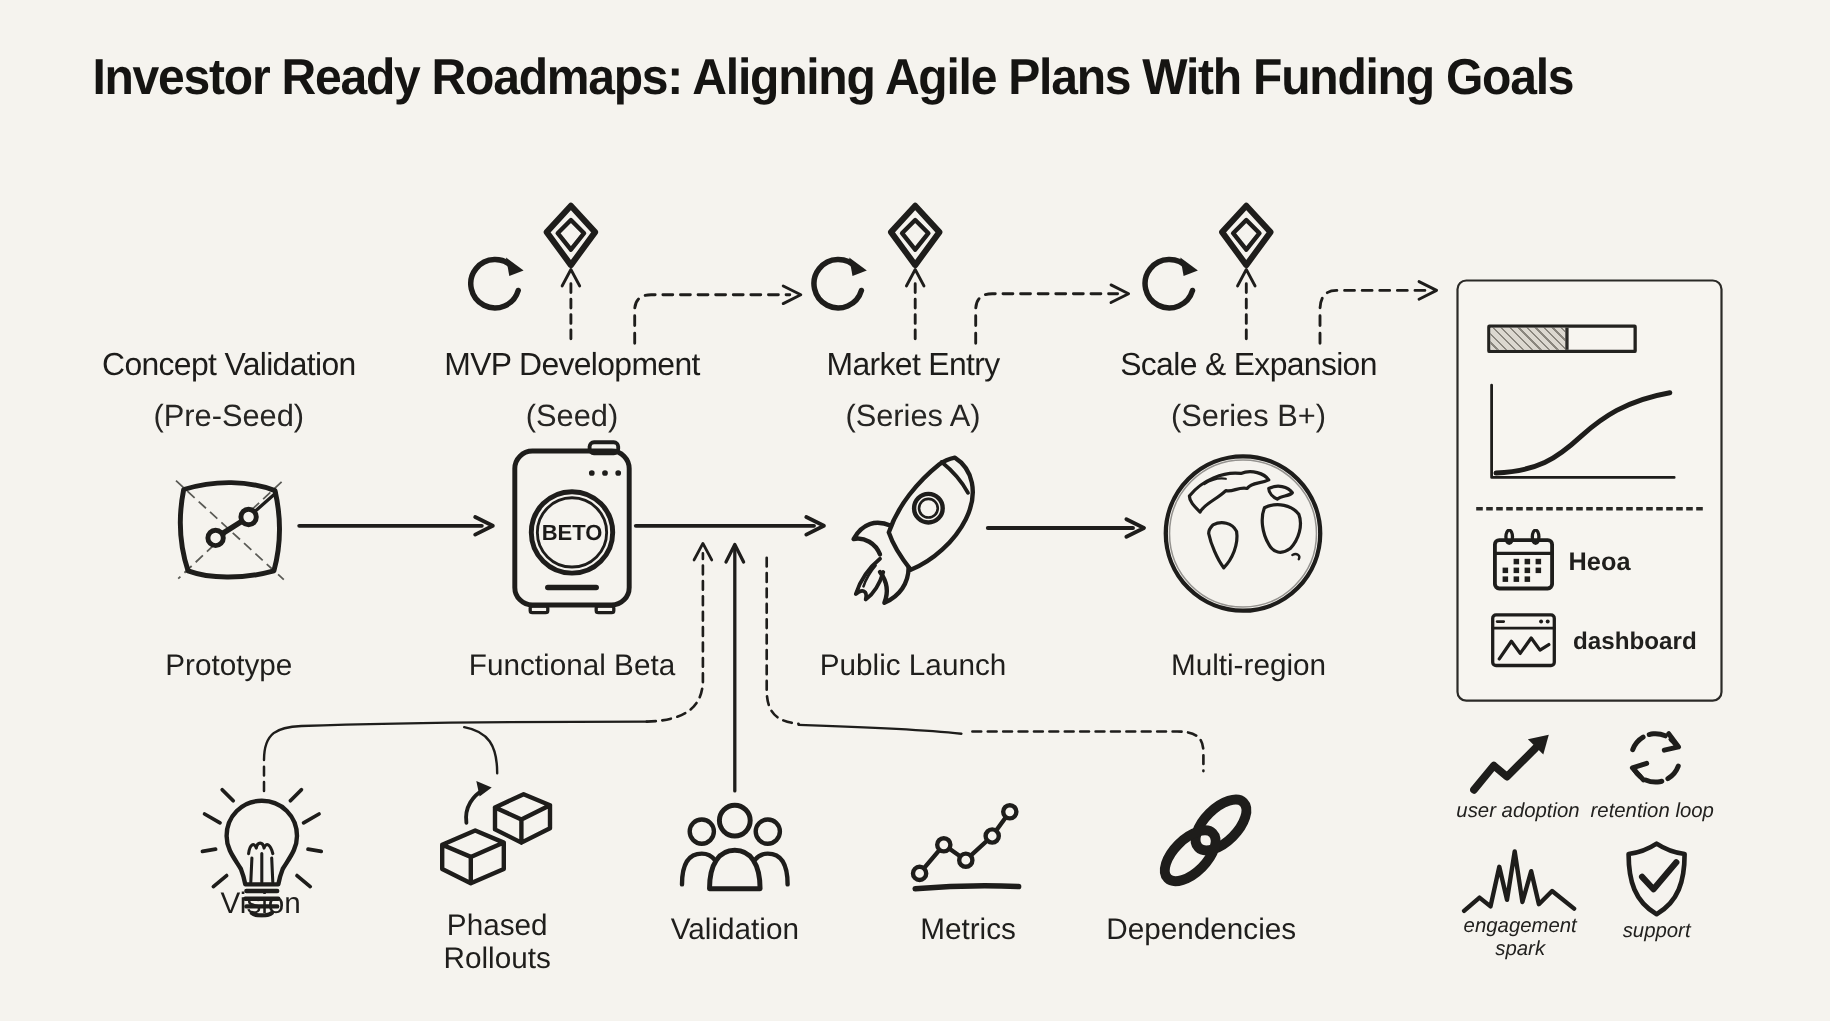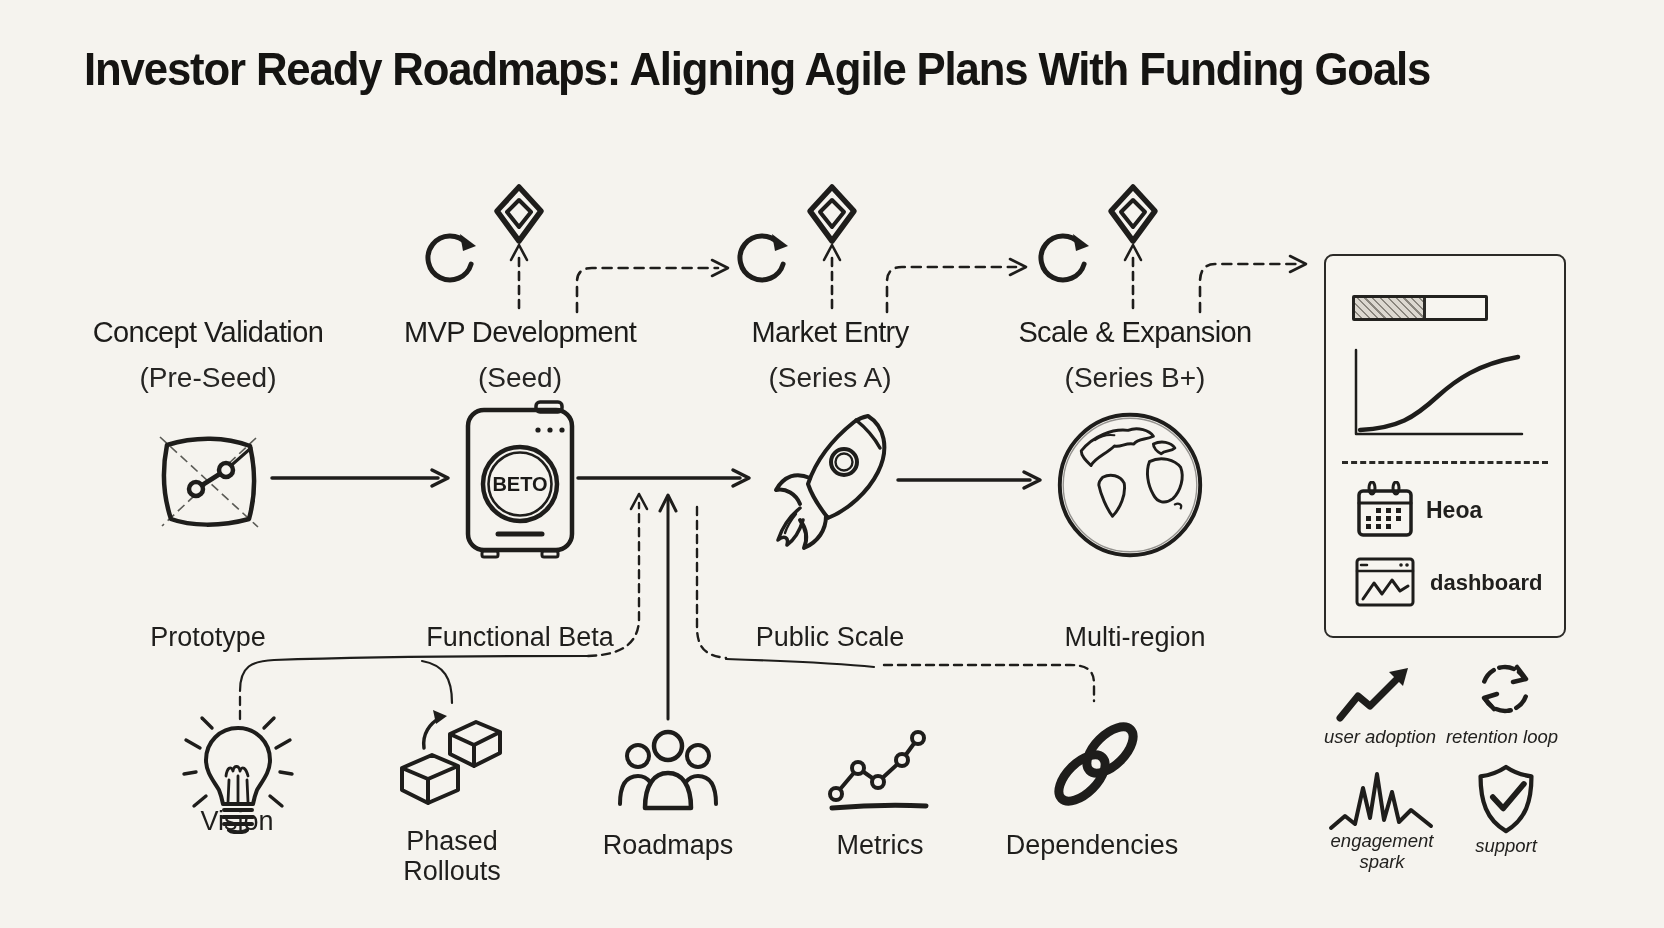--- a/index.html
+++ b/index.html
@@ -10,21 +10,21 @@
     color:#1d1c1a;
   }
   .abs{position:absolute;}
   .ctr{text-align:center;}
   #title{
     left:84px;top:42px;font-size:46px;font-weight:700;letter-spacing:-1.2px;
     transform:scaleX(.95);transform-origin:left center;white-space:nowrap;color:#151412;
   }
   .stage-name{width:300px;top:316px;font-size:29px;font-weight:400;letter-spacing:-.6px;}
   .stage-round{width:300px;top:352px;font-size:28px;color:#262523;margin-top:10px;}
-  .deliverable{width:220px;top:590px;font-size:27px;color:#1f1e1c;margin-top:32px;}
+  .deliverable{width:220px;top:590px;font-size:27px;color:#1f1e1c;}
   .ws-label{font-size:27px;color:#1f1e1c;}
   .gm-label{font-size:18.5px;color:#22211f;line-height:21px;font-style:italic;}
   #card{
     left:1324px;top:254px;width:238px;height:380px;
     border:2.5px solid #2b2a27;border-radius:9px;background:#f7f5f0;
   }
   #pbar{
     left:1352px;top:295px;width:136px;height:26px;
     border:3px solid #23221f;border-radius:2px;background:#f7f5f0;box-sizing:border-box;
   }
@@ -182,21 +182,21 @@
     <path class="ink" stroke-width="3" d="M52,72 C60,68 70,70 74,78 C76,90 70,104 62,112 C56,104 50,90 48,80 C48,76 50,74 52,72 Z"></path>
     <path class="ink" stroke-width="3" d="M104,38 C112,34 122,36 126,42 C122,46 116,44 112,48 C108,46 104,42 104,38 Z"></path>
     <path class="ink" stroke-width="3" d="M100,56 C112,50 126,54 132,62 C136,72 132,86 124,94 C116,100 108,98 104,90 C98,80 96,66 100,56 Z"></path>
     <path class="ink" stroke-width="2.2" d="M126,100 C130,98 134,100 132,104"></path>
     <path class="ink" stroke-width="2" d="M44,34 C50,30 58,28 64,29"></path>
   </svg>
 </div>
 
 <div class="abs deliverable ctr" style="left:98px">Prototype</div>
 <div class="abs deliverable ctr" style="left:410px">Functional Beta</div>
-<div class="abs deliverable ctr" style="left:720px">Public Scale</div>
+<div class="abs deliverable ctr" style="left:720px">Public Launch</div>
 <div class="abs deliverable ctr" style="left:1025px">Multi-region</div>
 
 <div id="card" class="abs"></div>
 <div id="pbar" class="abs">
     <div id="pbar-fill"></div>
   </div>
 <div class="abs" style="left:1350px;top:344px">
   <svg width="175" height="96" viewBox="0 0 175 96">
     <path class="ink" stroke-width="2.5" d="M6,6 L6,90 M6,90 L172,90"></path>
     <path class="ink" stroke-width="4.5" d="M10,86 C48,84 64,74 88,52 C106,36 128,20 168,13"></path>
@@ -324,15 +324,15 @@
 
 <div class="abs" style="left:1044px;top:712px">
   <svg width="104" height="104" viewBox="0 0 104 104">
     <ellipse cx="66" cy="38" rx="15" ry="29" transform="rotate(45 66 38)" class="ink" stroke-width="9"></ellipse>
     <ellipse cx="38" cy="66" rx="15" ry="29" transform="rotate(45 38 66)" class="ink" stroke-width="9"></ellipse>
   </svg>
 </div>
 
 <div class="abs ws-label ctr" style="left:157px;top:806px;width:160px">Vision</div>
 <div class="abs ws-label ctr" style="left:387px;top:826px;width:130px;line-height:30px">Phased Rollouts</div>
-<div class="abs ws-label ctr" style="left:588px;top:830px;width:160px">Roadmaps</div>
+<div class="abs ws-label ctr" style="left:588px;top:830px;width:160px">Validation</div>
 <div class="abs ws-label ctr" style="left:800px;top:830px;width:160px">Metrics</div>
 <div class="abs ws-label ctr" style="left:1002px;top:830px;width:180px">Dependencies</div>
 
 </body></html>

